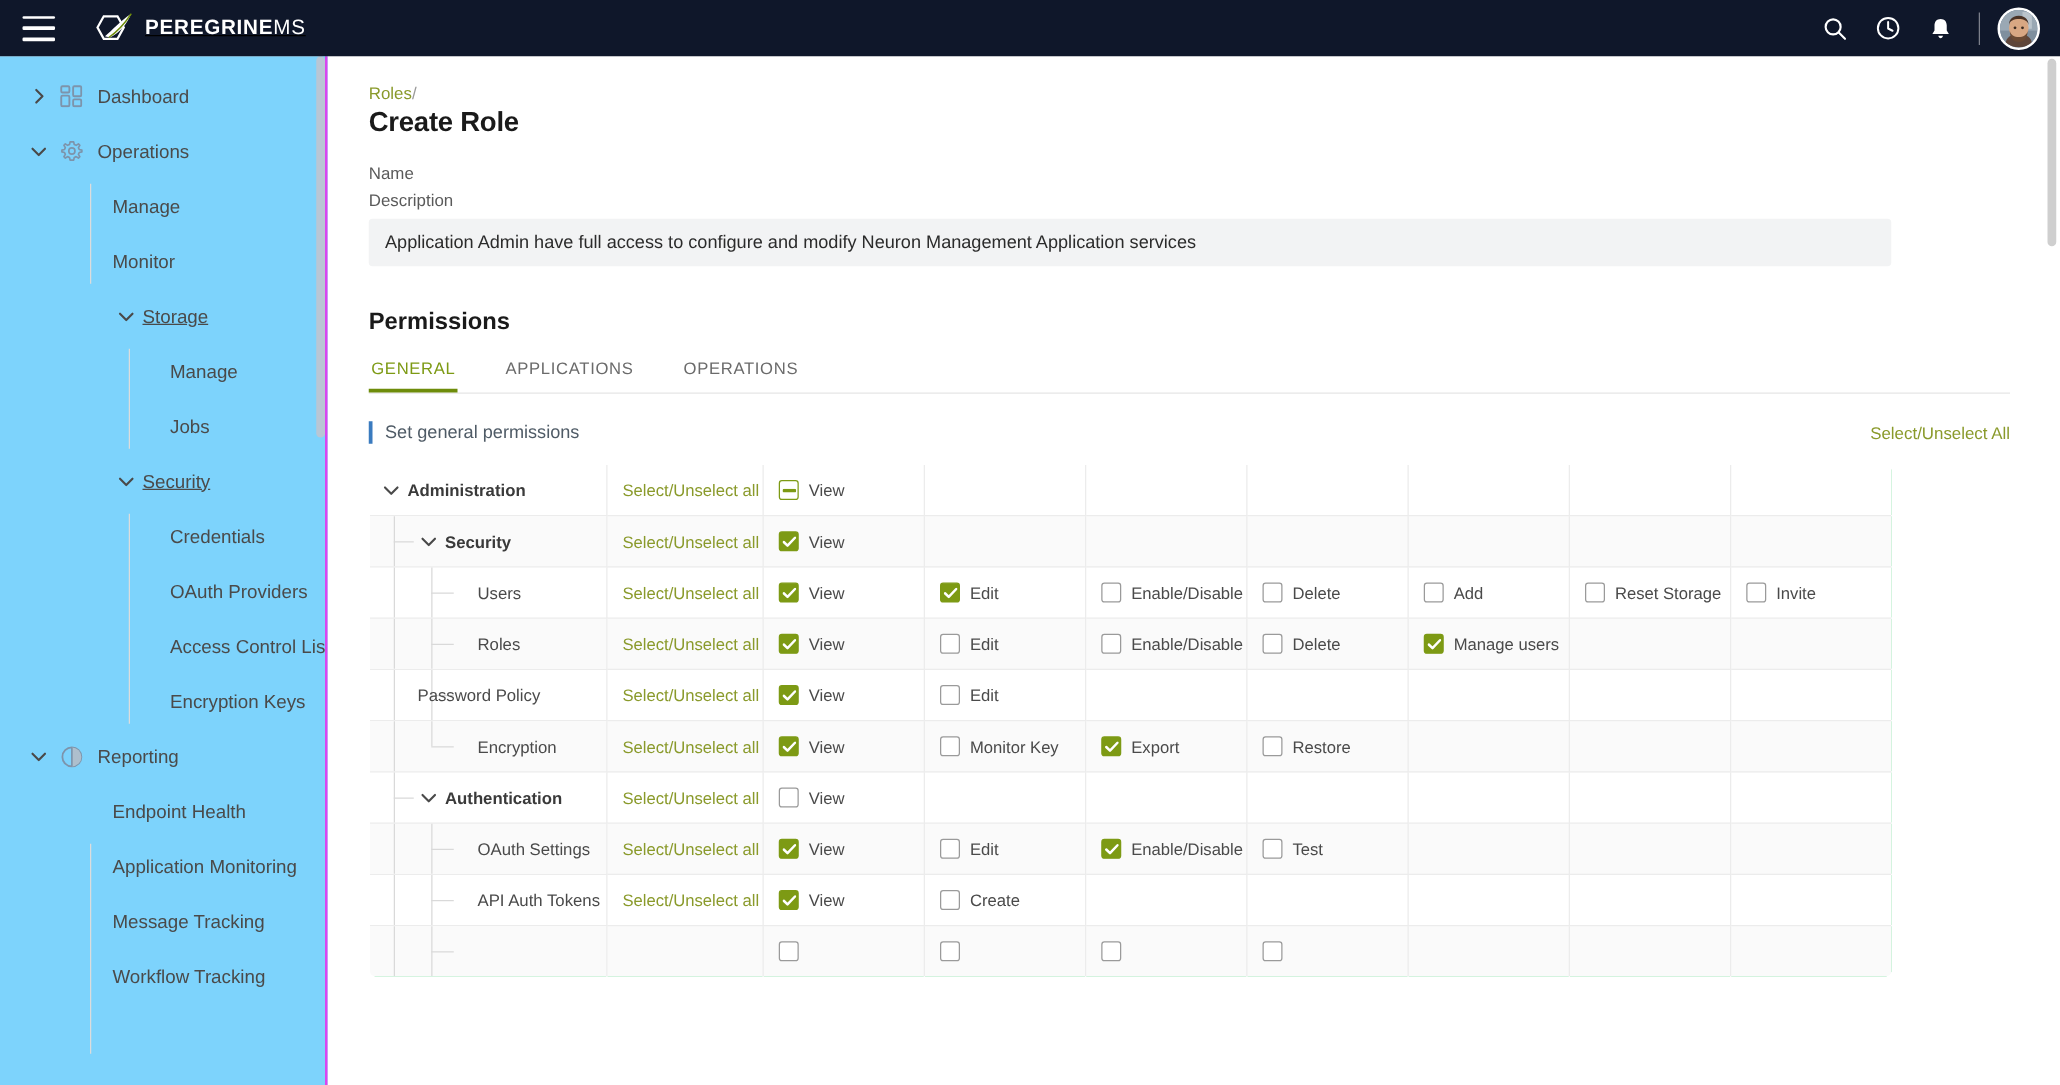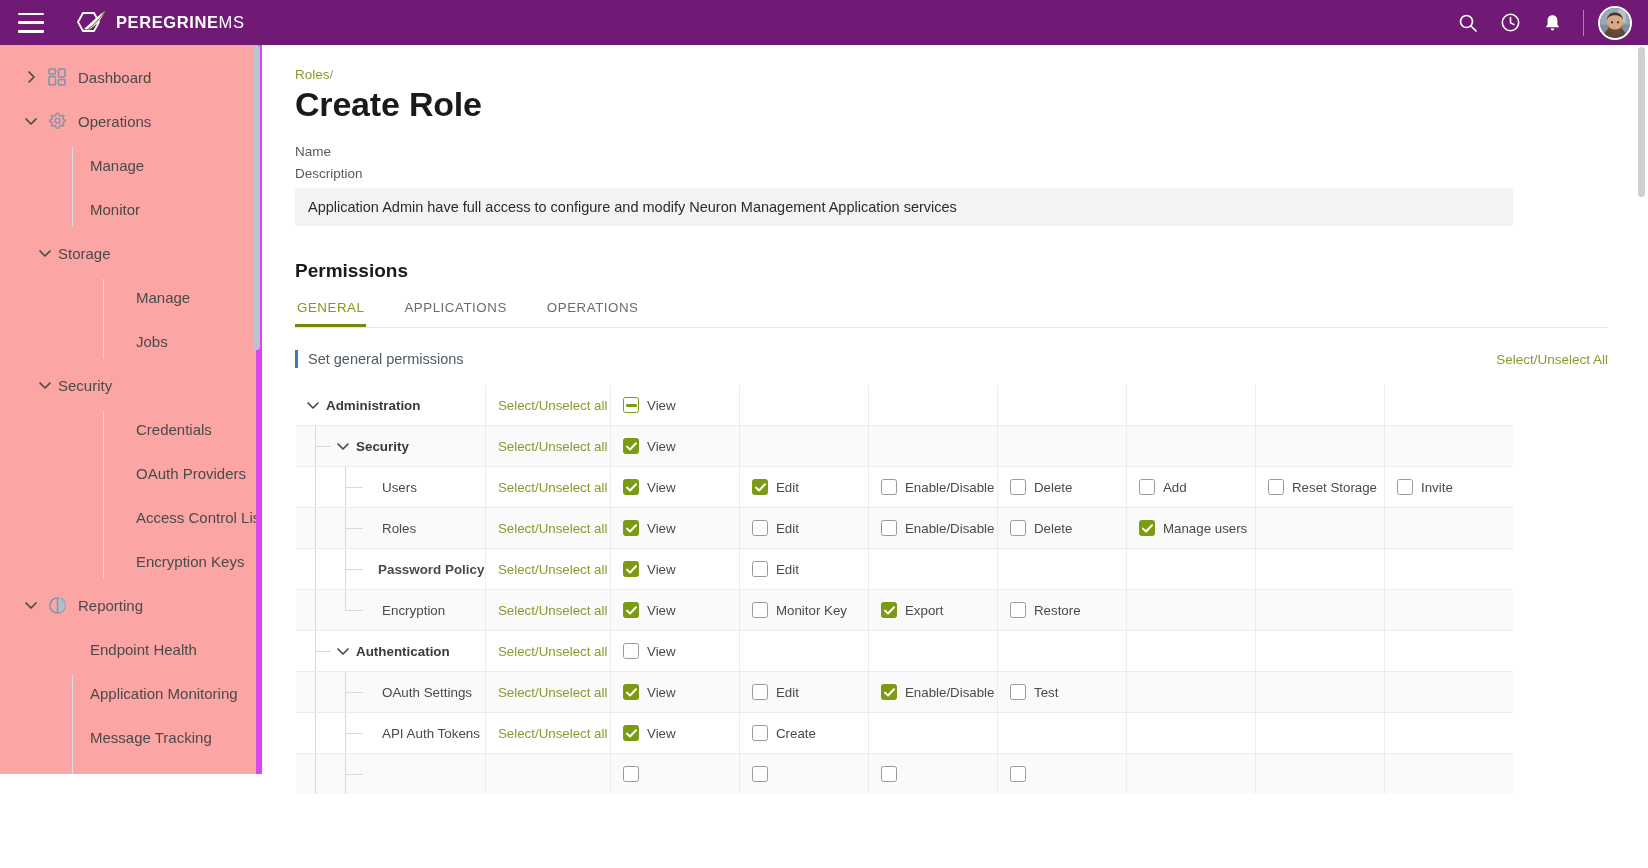--- a/index.html
+++ b/index.html
@@ -8,24 +8,25 @@
     font-family: "Liberation Sans", sans-serif;
     background: #ffffff;
     overflow: hidden;
   }
   body { position: relative; }
 
   
   #topbar {
     position: absolute; top: 0; left: 0;
     width: 1648px; height: 45px;
-    background: #701a75;
+    background: #0f172a;
     display: flex; align-items: center;
     padding: 0 16px 0 14px;
     z-index: 20;
+    text-decoration: underline;
   }
   .hamburger { width: 26px; height: 20px; display: flex; flex-direction: column;
     justify-content: space-between; cursor: pointer; margin-left: 4px; }
   .hamburger i { display: block; height: 2.5px; background: #fff; border-radius: 1px; }
   .brand { display: flex; align-items: center; margin-left: 30px; }
   .brand-logo { width: 34px; height: 30px; margin-right: 8px; }
   .brand-text { color: #fff; font-size: 16.5px; letter-spacing: 0.6px; }
   .brand-text b { font-weight: bold; }
   .brand-text span { font-weight: normal; }
   .top-spacer { flex: 1 1 auto; }
@@ -35,60 +36,60 @@
   .avatar {
     width: 34px; height: 34px; border-radius: 50%;
     border: 2px solid #fff; overflow: hidden; cursor: pointer;
     background: #8a9bb0; position: relative;
   }
   .avatar .face { position:absolute; left:0; top:0; width:100%; height:100%; }
 
   
   #sidebar {
     position: absolute; top: 45px; left: 0;
-    width: 262px; height: 729px;
-    background: #fca5a5;
-    border-right: 6px solid #d946ef;
+    width: 262px; height: 823px;
+    background: #7dd3fc;
+    border-right: 2px solid #d946ef;
     overflow: hidden;
     z-index: 10;
   }
   #sidebar-scrollbar {
     position: absolute; top: 45px; left: 253px; width: 7px; height: 305px;
     background: #b8c6d4; border-radius: 4px; z-index: 12;
   }
   .nav-list { padding-top: 10px; }
   .nav-row {
     display: flex; align-items: center;
     height: 44px; cursor: pointer;
     color: #4a4a4a; font-size: 15px;
     position: relative;
   }
   .chev { width: 26px; display:flex; align-items:center; justify-content:center; flex: 0 0 26px; }
   .nav-icon { width: 26px; flex: 0 0 26px; display:flex; align-items:center; justify-content:center; margin-right: 8px;}
   .nav-label { white-space: nowrap; }
   .lvl1 { padding-left: 18px; }
   .lvl2 { padding-left: 64px; }
-  .lvl2b { padding-left: 32px; }
+  .lvl2b { padding-left: 88px; text-decoration: underline; }
   .lvl3 { padding-left: 110px; }
   .guide {
     position: absolute; width: 1px; background: #dcdcdc;
   }
 
   
   #main {
     position: absolute; top: 45px; left: 262px;
     width: 1386px; height: 823px;
     background: #fff;
     overflow: hidden;
   }
   .main-inner { padding: 22px 40px 0 33px; }
 
   .breadcrumb { font-size: 13.5px; color: #8a9a2b; margin-bottom: 3px; }
   .breadcrumb .sep { color: #9a9a9a; }
-  .page-title { font-size: 34px; font-weight: bold; color: #1a1a1a; letter-spacing: -0.2px; margin-bottom: 20px;}
+  .page-title { font-size: 22px; font-weight: bold; color: #1a1a1a; letter-spacing: -0.2px; margin-bottom: 20px;}
 
   .field-label { font-size: 13.5px; color: #5a5a5a; margin-bottom: 7px; }
   .text-input {
     background: #f2f3f4; border: none; border-radius: 3px;
     height: 38px; line-height: 38px;
     font-size: 14.5px; color: #2b2b2b;
     padding: 0 13px; width: 370px;
     font-family: inherit;
     margin-bottom: 17px;
   }
@@ -553,21 +554,21 @@
             </td>
             <td class="col-p"></td>
             <td class="col-p"></td>
           </tr>
           <tr>
             <td class="col-name">
               <div class="name-cell">
                 <div class="vline" style="left: 19px; top: 0px; height: 40px;"></div>
                 <div class="vline" style="left: 49px; top: 0px; height: 40px;"></div>
                 <div class="hstub" style="left: 49px; width: 18px; top: 20px;"></div>
-                <span class="nm" style="margin-left: 82px; font-weight: bold;">Password Policy</span>
+                <span class="nm" style="margin-left: 38px;">Password Policy</span>
               </div>
             </td>
             <td class="col-sel"><span class="sel-link">Select/Unselect all</span></td>
             <td class="col-p">
               <label class="cb-wrap">
                 <span class="cb checked">
                   <svg width="11" height="9" viewBox="0 0 11 9">
                     <path d="M1 4.6 L4 7.5 L10 1.2" fill="none" stroke="#ffffff" stroke-width="2" stroke-linecap="round" stroke-linejoin="round"></path>
                   </svg>
                 </span>

